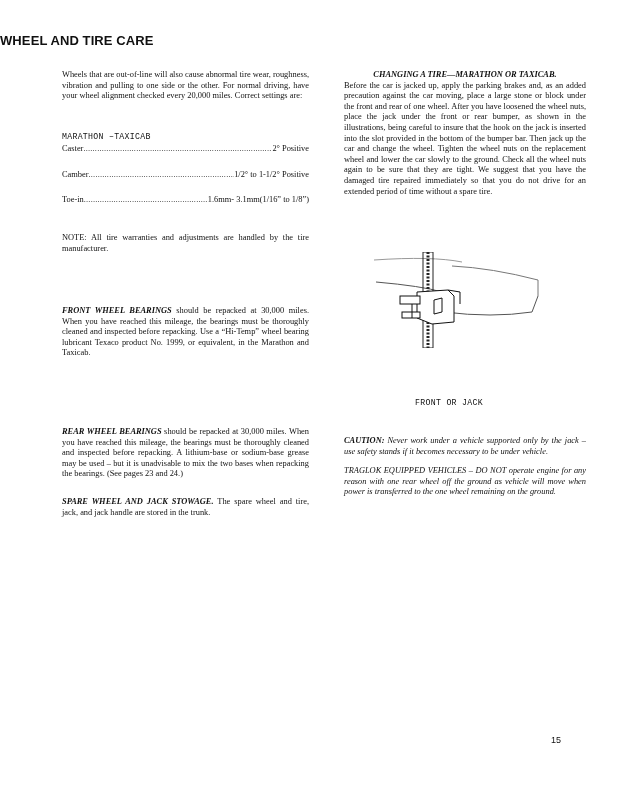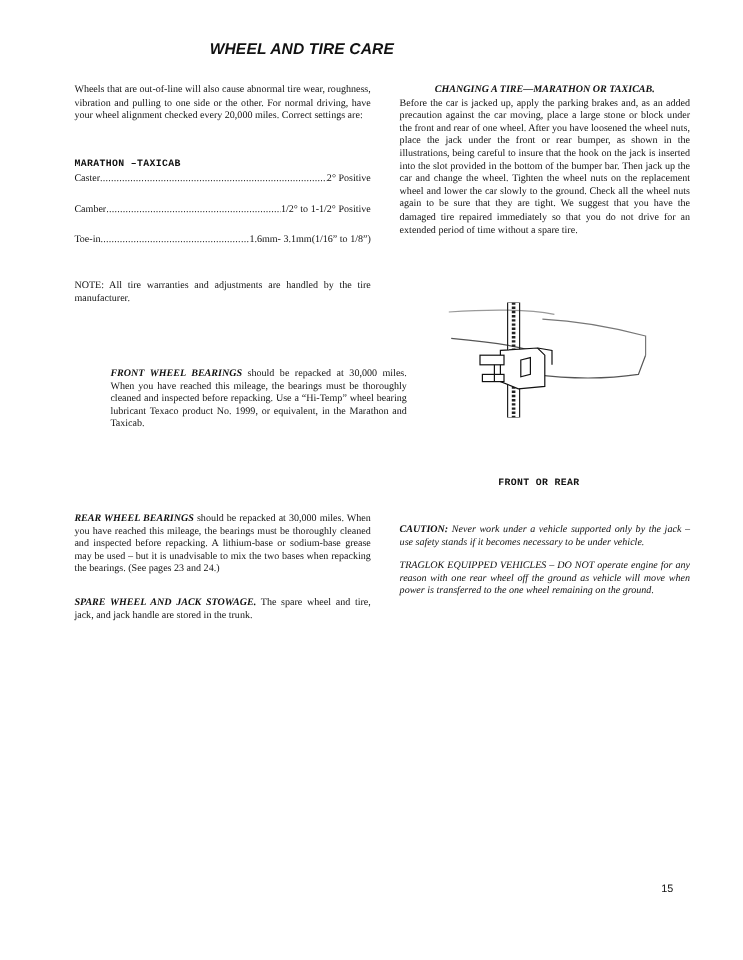--- a/index.html
+++ b/index.html
@@ -1,28 +1,28 @@
 <!DOCTYPE html>
 <html><head>
   <meta charset="utf-8">
   <style>
     html, body { margin: 0; padding: 0; background: #ffffff; }
     body { width: 619px; height: 800px; position: relative; overflow: hidden; color: #111; }
     .page { position: absolute; left: 0; top: 0; width: 619px; height: 800px; }
     .title {
-      position: absolute; top: 33px; left: 0; width: 503px; text-align: center;
-      font-family: "Liberation Sans", sans-serif; font-weight: bold; font-style: italic;
+      position: absolute; top: 33px; left: 0; width: 503px; 
+      font-family: "Liberation Sans", sans-serif; font-weight: bold; 
       font-size: 13px; letter-spacing: 0.1px;
     }
     .col { position: absolute; font-family: "Liberation Serif", serif; font-size: 8.4px; line-height: 10.6px; }
     .left { left: 62px; width: 247px; }
-    .right { left: 333px; width: 242px; }
+    .right { left: 344px; width: 242px; }
     p { margin: 0; text-align: justify; }
     .abs { position: absolute; }
-    .mono { font-family: "Liberation Mono", monospace; font-weight: bold; font-size: 8.2px; letter-spacing: 0.3px; }
+    .mono { font-family: "Liberation Mono", monospace; font-weight: normal; font-size: 8.2px; letter-spacing: 0.3px; }
     .spec-row { position: absolute; left: 0; width: 247px; display: flex; align-items: baseline; white-space: nowrap; }
     .spec-row .lbl { flex: 0 0 auto; }
     .spec-row .dots { flex: 1 1 auto; overflow: hidden; white-space: nowrap; letter-spacing: 0.2px; }
     .spec-row .dots::after { content: "........................................................................................................................................................................"; }
     .spec-row .val { flex: 0 0 auto; }
     .head { font-weight: bold; font-style: italic; }
     .center { text-align: center; }
     .ital { font-style: italic; }
     .illus { position: absolute; left: 372px; top: 252px; width: 168px; height: 96px; }
     .caption-label { position: absolute; left: 328px; width: 242px; text-align: center; }
@@ -55,21 +55,21 @@
       <span class="lbl">Toe-in</span>
       <span class="dots"></span>
       <span class="val">1.6mm- 3.1mm(1/16” to 1/8”)</span>
     </div>
   </div>
 
   <div class="col left" style="top:233px;">
     <p>NOTE: All tire warranties and adjustments are handled by the tire manufacturer.</p>
   </div>
 
-  <div class="col left" style="top:306px;margin-left:30px;">
+  <div class="col left" style="top:306px;">
     <p><span class="head">FRONT WHEEL BEARINGS</span><span> should be repacked at 30,000 miles. When you have reached this mileage, the bearings must be thoroughly cleaned and inspected before repacking. Use a “Hi-Temp” wheel bearing lubricant Texaco product No. 1999, or equivalent, in the Marathon and Taxicab.</span></p>
   </div>
 
   <div class="col left" style="top:387px;margin-top:40px;">
     <p><span class="head">REAR WHEEL BEARINGS</span><span> should be repacked at 30,000 miles. When you have reached this mileage, the bearings must be thoroughly cleaned and inspected before repacking. A lithium-base or sodium-base grease may be used – but it is unadvisable to mix the two bases when repacking the bearings. (See pages 23 and 24.)</span></p>
   </div>
 
   <div class="col left" style="top:497px;">
     <p><span class="head">SPARE WHEEL AND JACK STOWAGE.</span><span> The spare wheel and tire, jack, and jack handle are stored in the trunk.</span></p>
   </div>
@@ -94,21 +94,21 @@
         <path d="M76 38 L88 40 L88 52" stroke="#111"></path>
         <rect x="28" y="44" width="20" height="8" fill="#fff" stroke="#111"></rect>
         <rect x="30" y="60" width="18" height="6" fill="#fff" stroke="#111"></rect>
         <line x1="40" y1="52" x2="40" y2="66" stroke="#111"></line>
         <path d="M62 48 L70 46 L70 60 L62 62 Z" stroke="#111"></path>
       </g>
     </svg>
   </div>
 
 
-  <div class="caption-label mono" style="top:398px;">FRONT OR REAR</div>
+  <div class="caption-label mono" style="top:398px;">FRONT OR JACK</div>
 
   <div class="col right ital" style="top:436px;">
     <p><span class="head">CAUTION:</span><span> Never work under a vehicle supported only by the jack –use safety stands if it becomes necessary to be under vehicle.</span></p>
   </div>
 
   <div class="col right ital" style="top:466px;">
     <p>TRAGLOK EQUIPPED VEHICLES – DO NOT operate engine for any reason with one rear wheel off the ground as vehicle will move when power is transferred to the one wheel remaining on the ground.</p>
   </div>
 
   <div class="pagenum">15</div>

